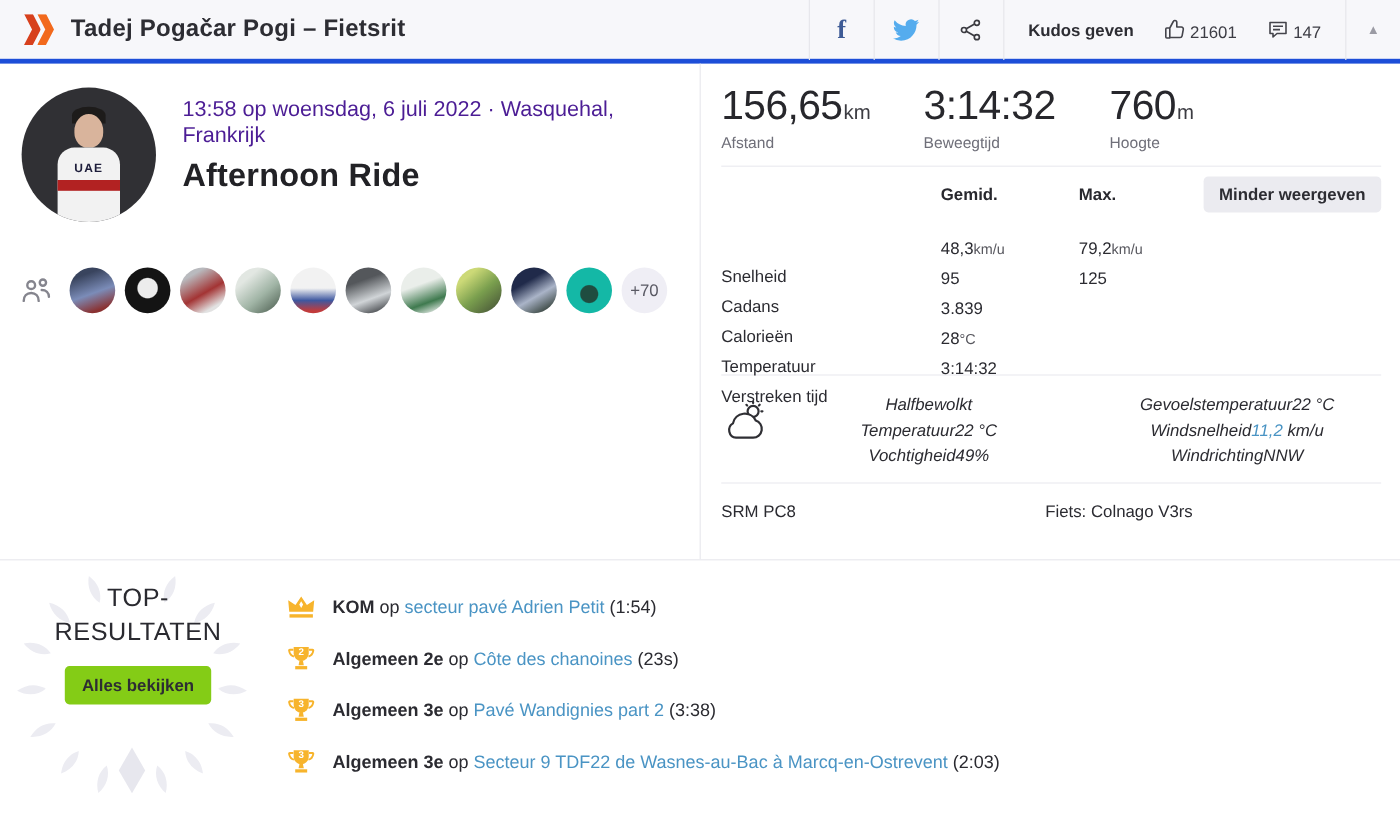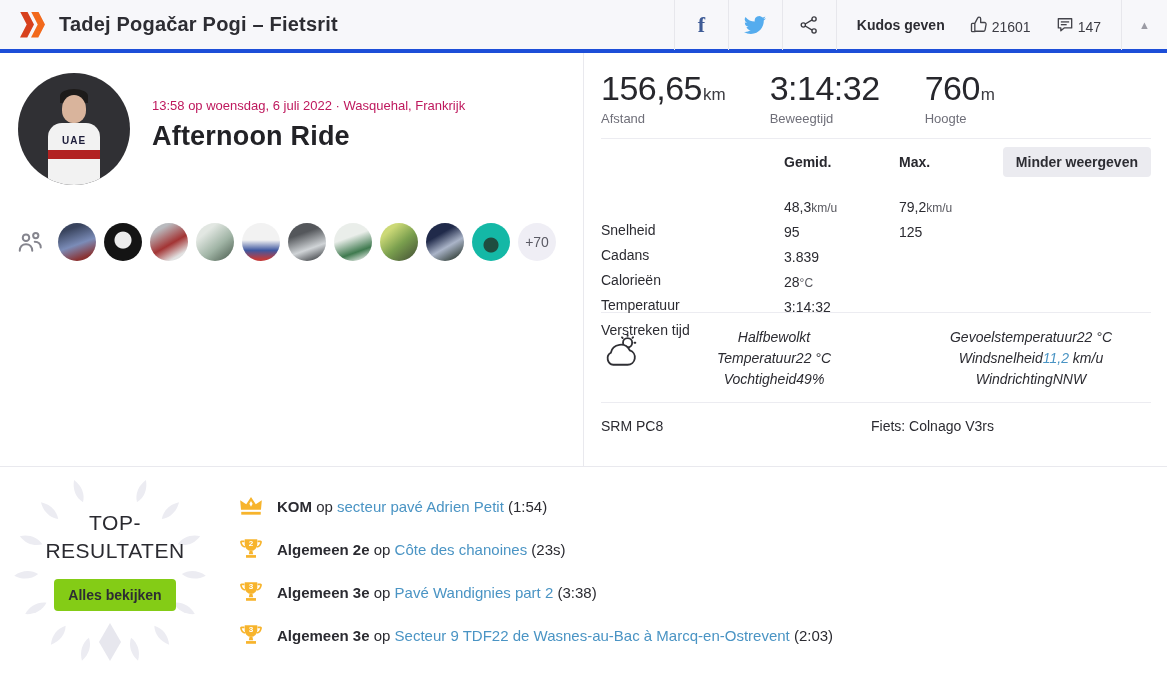--- a/index.html
+++ b/index.html
@@ -36,21 +36,21 @@
   .ba-head { position:absolute; left:44px; top:22px; width:24px; height:28px; border-radius:50% 50% 45% 45%;
              background:#d9b49c; }
   .ba-hair { position:absolute; left:42px; top:16px; width:28px; height:14px; border-radius:50% 50% 0 0;
              background:#1d1b1a; }
   .ba-jersey { position:absolute; left:30px; top:50px; width:52px; height:62px; border-radius:14px 14px 0 0;
                background:#f2f2f2; }
   .ba-uae { position:absolute; left:0; right:0; top:12px; text-align:center; font-size:10px; font-weight:700;
             color:#1d1d3a; letter-spacing:1px; }
   .ba-band { position:absolute; left:0; right:0; top:27px; height:9px; background:#b22222; }
   .profile-meta { padding:8px 0 0 22px; }
-  .date-line { font-size:13px; color:#be185d;margin-top:17px; }
+  .date-line { font-size:18px; color:#4c1d95; }
   .activity-title { font-size:27px; font-weight:700; color:#222226; margin-top:8px; letter-spacing:.2px; }
 
   .athletes { display:flex; align-items:center; gap:8px; margin:38px 0 0 16px; }
   .group-ico { margin-right:4px; }
   .av { width:38px; height:38px; border-radius:50%; flex:0 0 auto; cursor:pointer; }
   .av1 { background:linear-gradient(160deg,#39445e 20%,#7b8cb8 55%,#8a3232 85%); }
   .av2 { background:radial-gradient(circle at 50% 45%, #ececec 0 8px, #141414 9px); }
   .av3 { background:linear-gradient(150deg,#b9babe 20%,#a33434 55%,#e2e2e2 82%); }
   .av4 { background:linear-gradient(140deg,#e2e7e2 25%,#a0b4a5 60%,#5c6e60 90%); }
   .av5 { background:linear-gradient(180deg,#f2f2f2 45%,#3f58a0 72%,#c23b3b 95%); }
@@ -89,21 +89,21 @@
   .w-row { display:flex; justify-content:center; font-size:14px; line-height:21px; color:#2b2b31;font-style:italic; }
   .w-link { color:#4a94c4; }
 
   .gear { display:flex; font-size:14px; margin-top:15px; color:#2b2b31; }
   .gear-device { width:270px; }
 
   
   .bottom { border-top:1px solid #e9e9ee; height:237px; display:flex; }
   .laurel-box { width:230px; position:relative; text-align:center; flex:0 0 auto; }
   .laurel-svg { position:absolute; left:10px; top:4px; }
-  .tr-title { position:relative; font-size:21px; color:#2a2a30; letter-spacing:.5px; margin-top:42px;
+  .tr-title { position:relative; font-size:21px; color:#2a2a30; letter-spacing:.5px; margin-top:18px;
               line-height:28px; font-weight:400; }
   .view-all { position:relative; margin-top:14px; background:#84cc16; border:none; border-radius:4px;
               padding:8px 14px; font-size:14px; font-weight:700; color:#2d2d33; cursor:pointer;
               font-family:"Liberation Sans",sans-serif; }
   .ach-list { flex:1; padding:26px 0 0 8px; }
   .ach-item { display:flex; align-items:center; gap:13px; margin-bottom:17px; }
   .ach-ico { width:26px; height:26px; flex:0 0 auto; }
   .ach-text { font-size:15px; color:#2b2b31; }
   .ach-rank { font-weight:700; }
   .seg-link { color:#4a94c4; cursor:pointer; text-decoration:none; }

